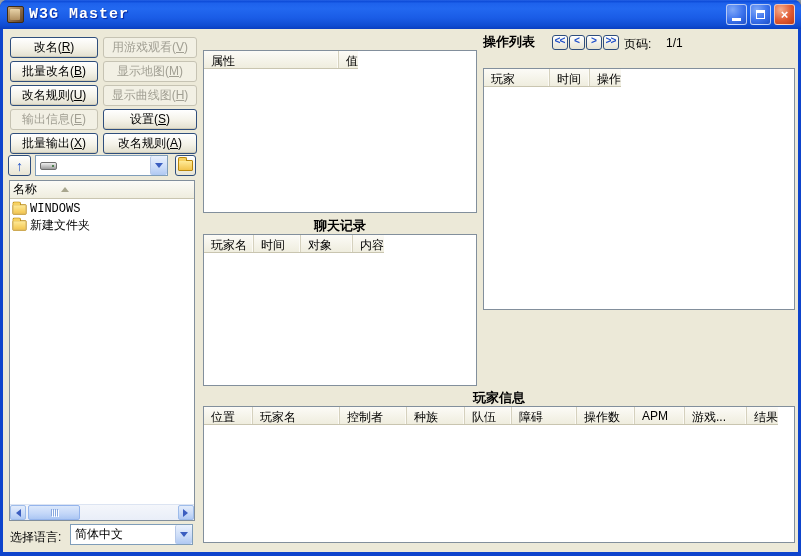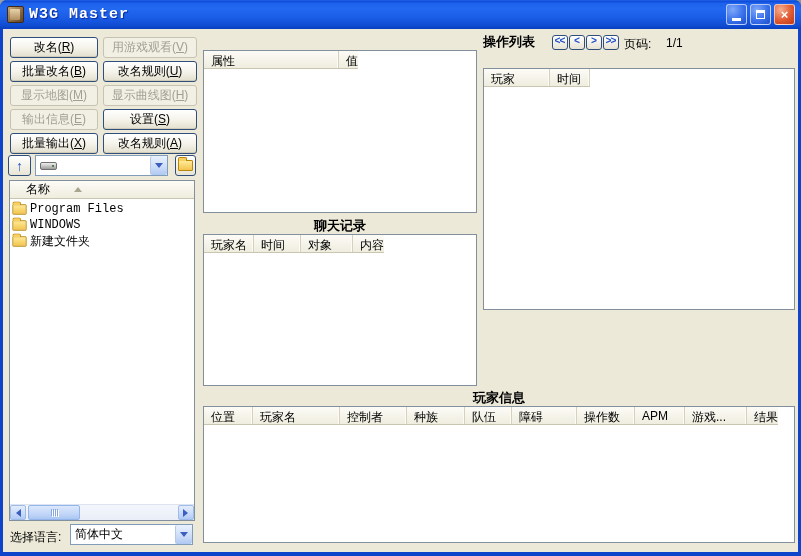--- a/index.html
+++ b/index.html
@@ -111,21 +111,21 @@
   .drive-ico::after { content:""; position:absolute; right:2px; top:2px; width:2px; height:2px; background:#4F7F4F; }
   
   .filelist {
     position:absolute; left:6px; top:151px; width:186px; height:341px;
     background:#fff; border:1px solid #828F9C;
     display:flex; flex-direction:column;
   }
   .lv-header {
     height:18px; flex:none; display:flex; align-items:center;
     background:linear-gradient(180deg,#FCFBF7,#EFEDDE);
-    border-bottom:1px solid #C9C5B0; padding-left:16px; gap:24px;
+    border-bottom:1px solid #C9C5B0; padding-left:3px; gap:24px;
   }
   .sort-tri { width:0; height:0; border:4px solid transparent; border-bottom:5px solid #A8A68E; margin-bottom:4px; }
   .lv-body { flex:1; overflow:hidden; padding-top:2px; }
   .file-item {
     height:16px; display:flex; align-items:center; gap:3px; padding-left:2px;
     font-family:"Liberation Mono","DejaVu Sans Mono",monospace; font-size:12px;
     white-space:nowrap; cursor:default;
   }
   .file-item .folder-ico { flex:none; transform:scale(.95); }
   
@@ -198,22 +198,22 @@
         </div>
     </div>
   </div>
 
   <div class="client">
 
     <div class="btn-grid">
       <button class="xpbtn"><span>改名(</span><u>R</u><span>)</span></button>
       <button class="xpbtn disabled"><span>用游戏观看(</span><u>V</u><span>)</span></button>
       <button class="xpbtn"><span>批量改名(</span><u>B</u><span>)</span></button>
+      <button class="xpbtn disabled"><span>显示地图(</span><u>M</u><span>)</span></button>
       <button class="xpbtn"><span>改名规则(</span><u>U</u><span>)</span></button>
-      <button class="xpbtn disabled"><span>显示地图(</span><u>M</u><span>)</span></button>
       <button class="xpbtn disabled"><span>显示曲线图(</span><u>H</u><span>)</span></button>
       <button class="xpbtn disabled"><span>输出信息(</span><u>E</u><span>)</span></button>
       <button class="xpbtn"><span>设置(</span><u>S</u><span>)</span></button>
       <button class="xpbtn"><span>批量输出(</span><u>X</u><span>)</span></button>
       <button class="xpbtn"><span>改名规则(</span><u>A</u><span>)</span></button>
     </div>
 
     <div class="abs tool-btn" style="left:5px;top:126px">
       <span class="up-arrow">↑</span>
     </div>
@@ -228,24 +228,20 @@
     <div class="abs tool-btn" style="left:172px;top:126px;width:21px">
       <span class="folder-ico"></span>
     </div>
 
     <div class="filelist">
       <div class="lv-header">
         <span>名称</span>
         <span class="sort-tri"></span>
       </div>
       <div class="lv-body">
-        <div class="file-item">
-          <span class="folder-ico"></span>
-          <span>Program Files</span>
-        </div>
         <div class="file-item">
           <span class="folder-ico"></span>
           <span>WINDOWS</span>
         </div>
         <div class="file-item">
           <span class="folder-ico"></span>
           <span>新建文件夹</span>
         </div>
       </div>
       <div class="hscroll">
@@ -301,20 +297,21 @@
       <div class="pg-btn">&gt;</div>
       <div class="pg-btn">&gt;&gt;</div>
     </div>
     <span class="abs" style="left:621px;top:7px">页码:</span>
     <span class="abs" style="left:663px;top:7px">1/1</span>
 
     <div class="abs tbl" style="left:480px;top:39px;width:312px;height:242px">
       <div class="tbl-head">
         <span class="th" style="width:66px">玩家</span>
         <span class="th" style="width:40px">时间</span>
+        <span class="th last">操作</span>
       </div>
       <div class="tbl-body"></div>
     </div>
 
     <div class="abs sec-title" style="left:200px;top:360px;width:592px">玩家信息</div>
     <div class="abs tbl" style="left:200px;top:377px;width:592px;height:137px">
       <div class="tbl-head">
         <span class="th" style="width:49px">位置</span>
         <span class="th" style="width:87px">玩家名</span>
         <span class="th" style="width:67px">控制者</span>

